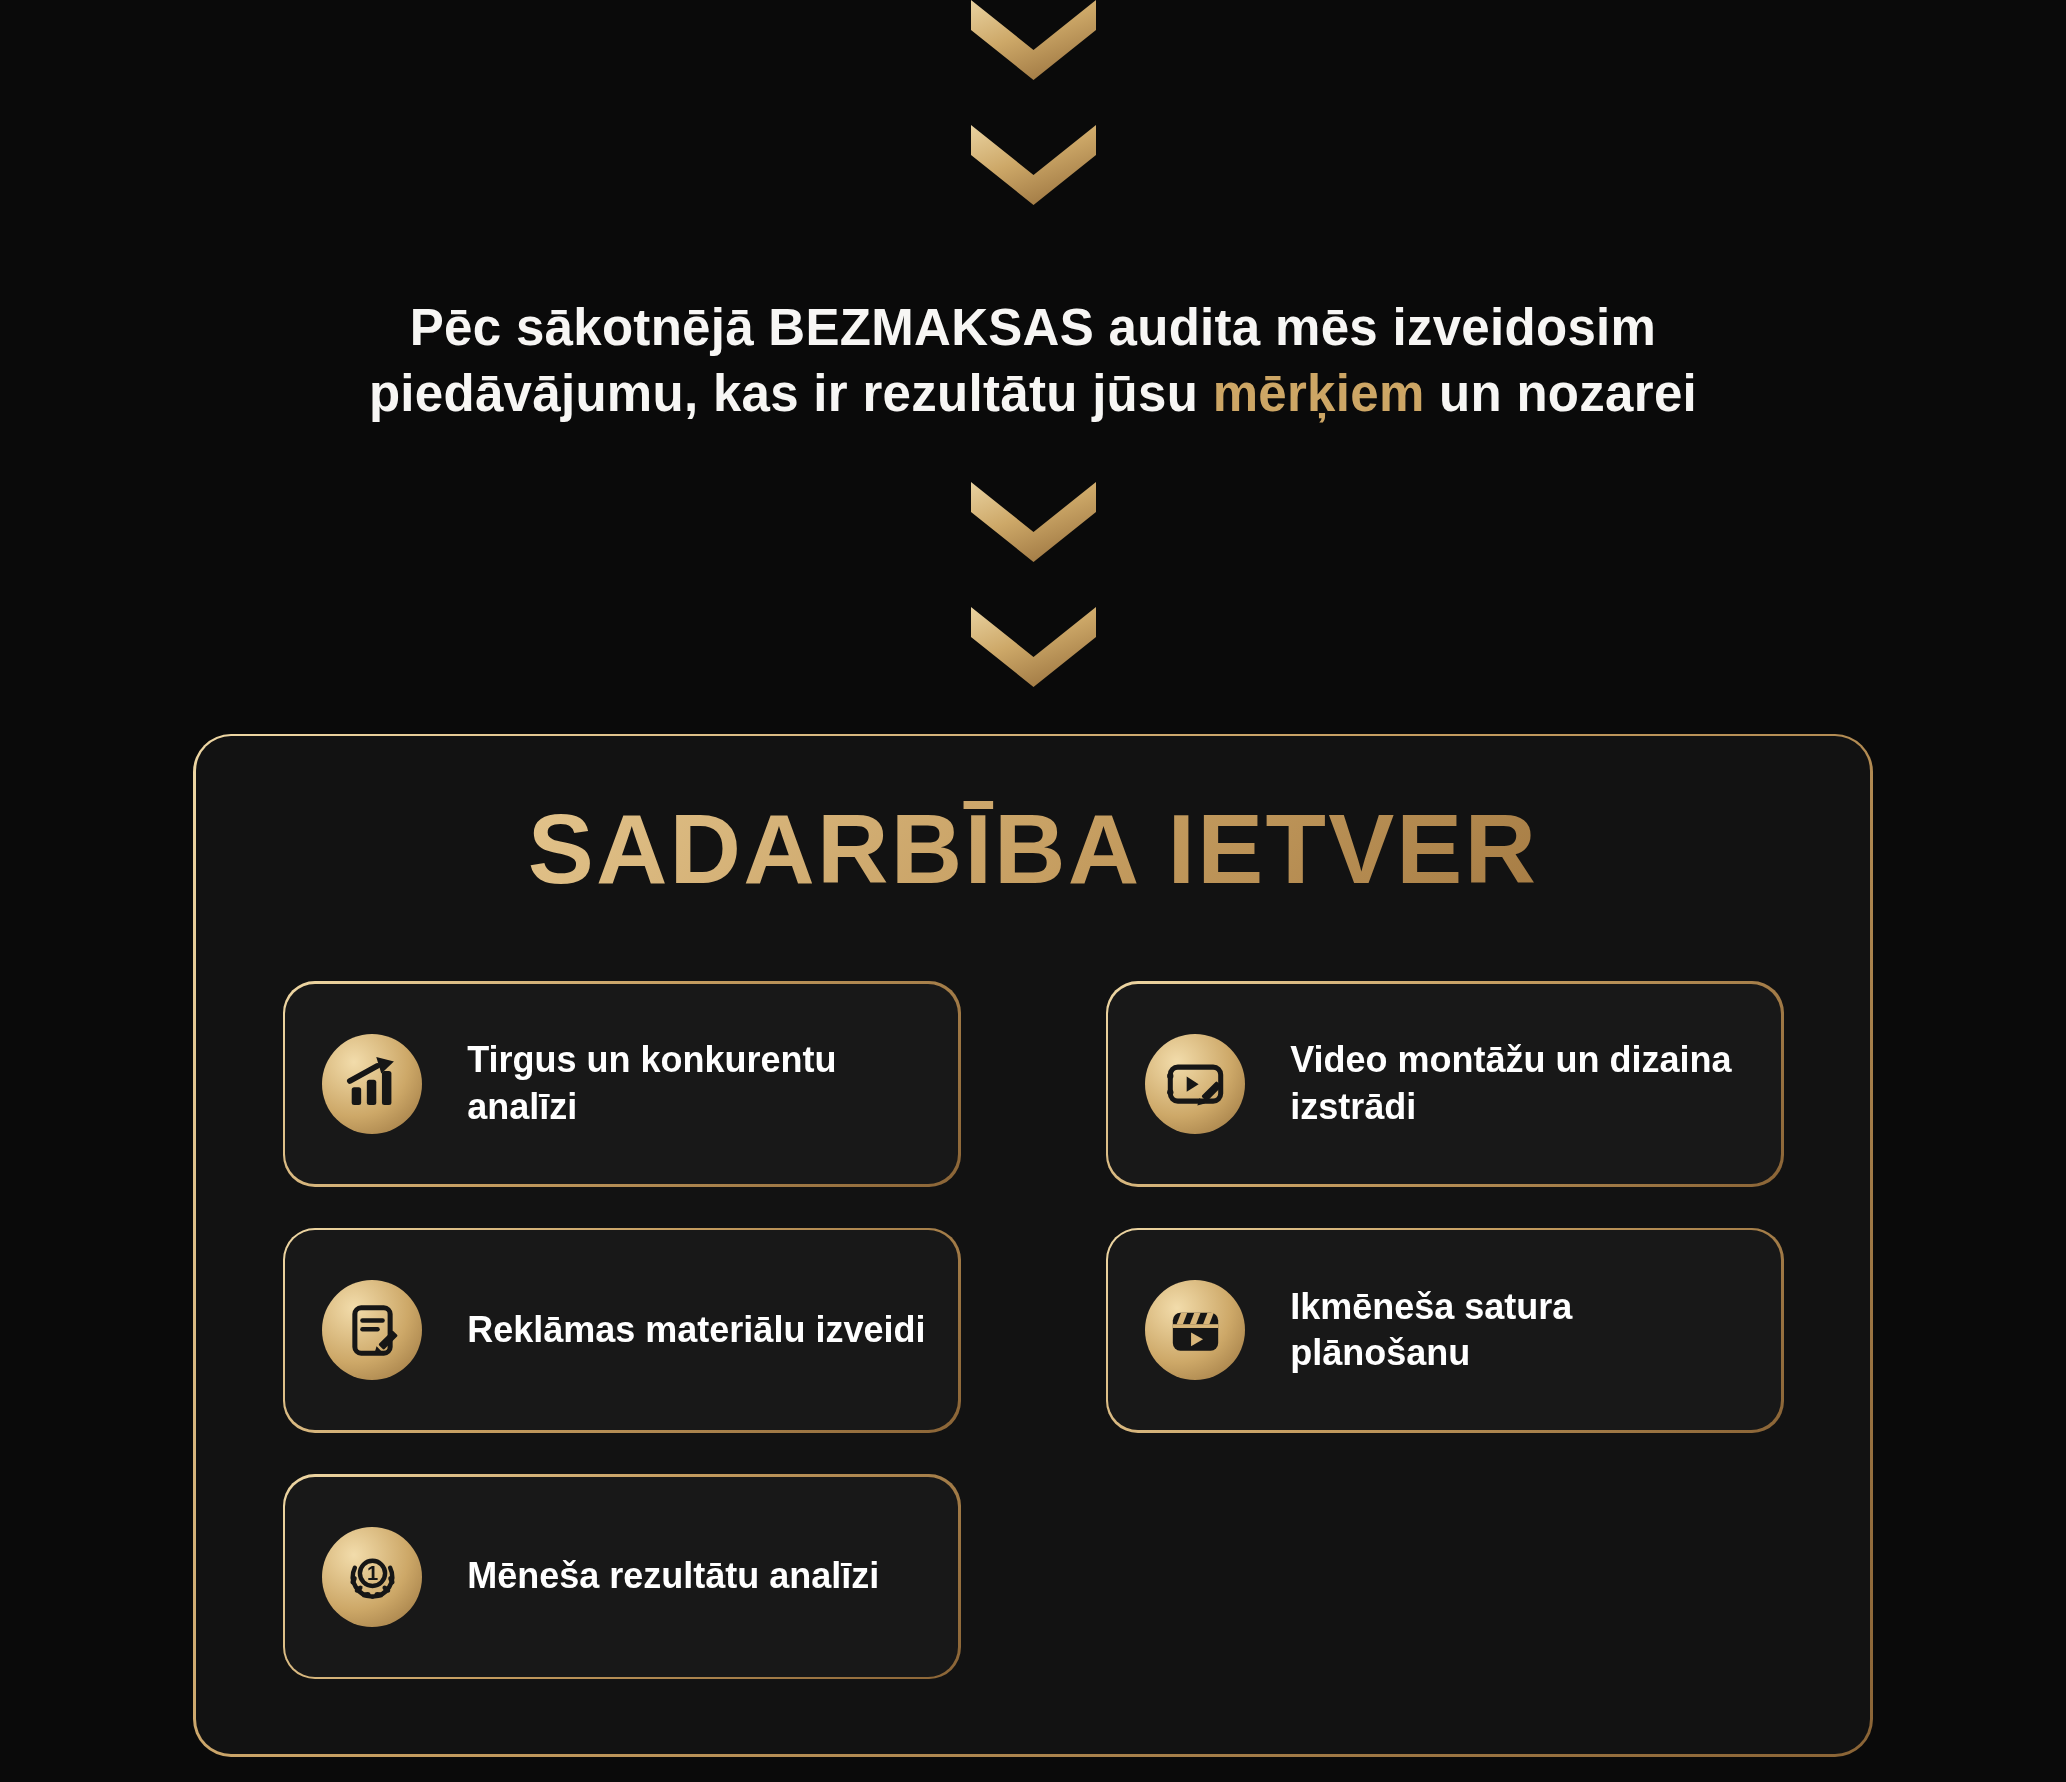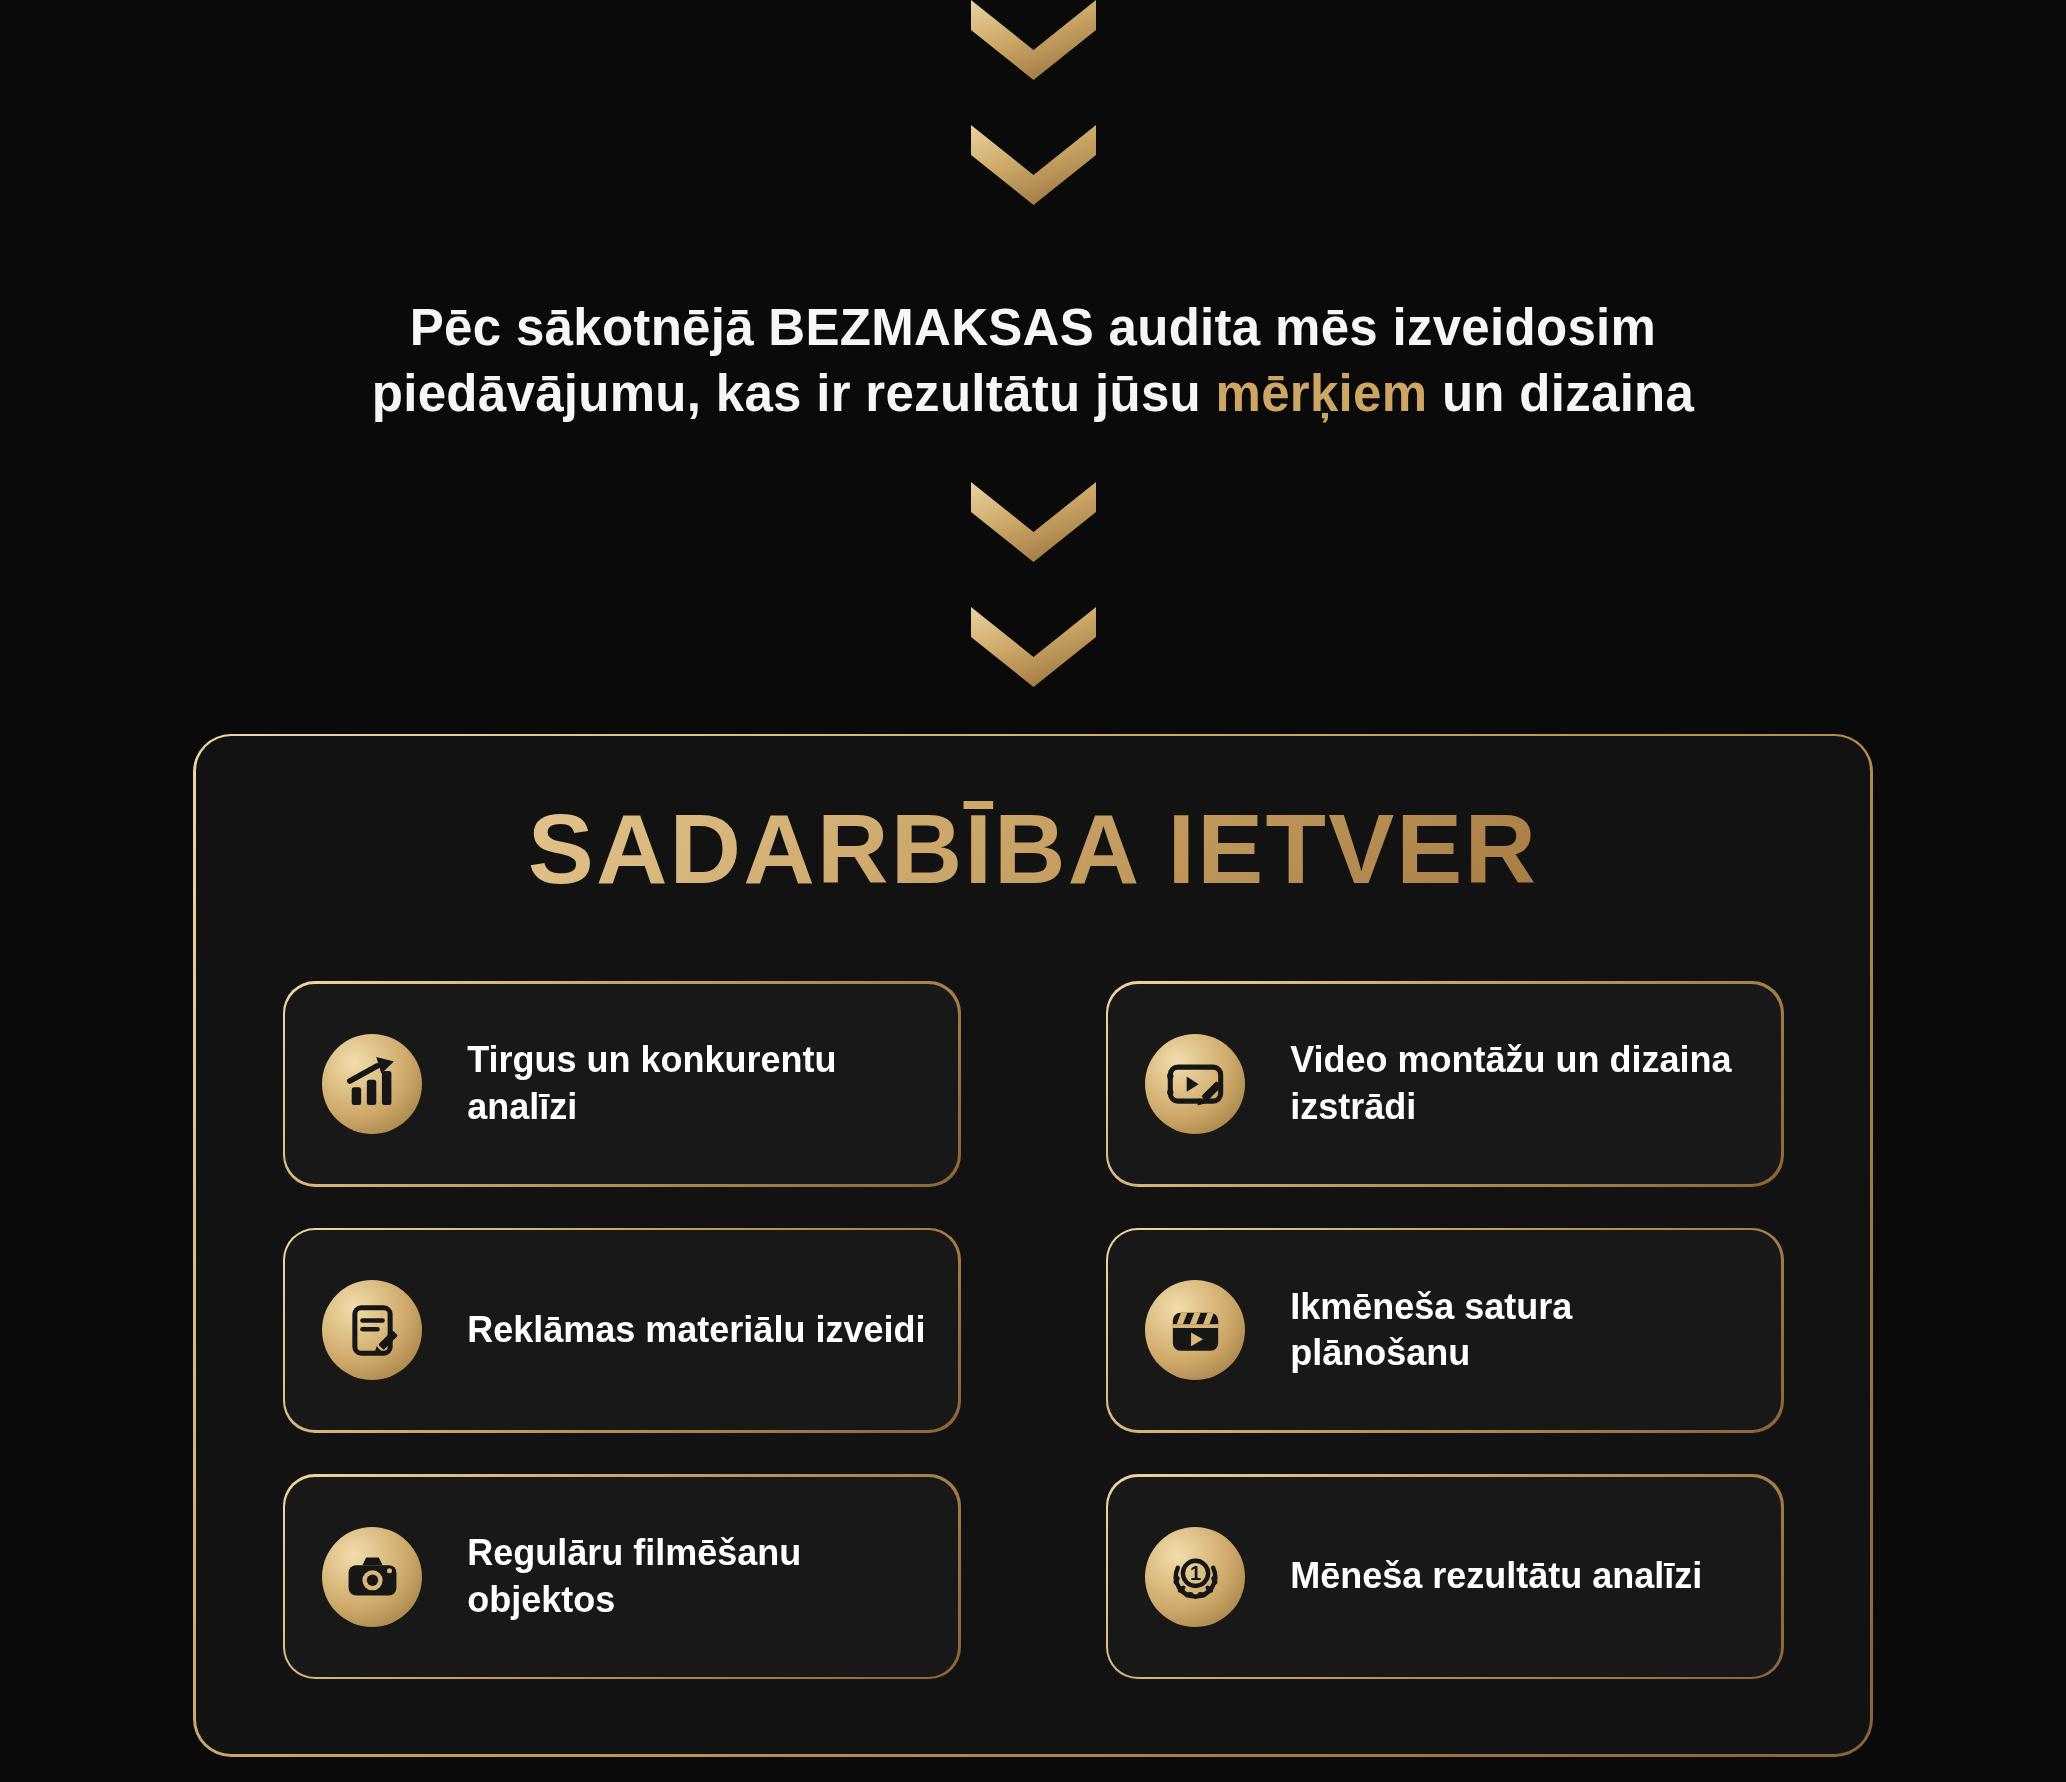--- a/index.html
+++ b/index.html
@@ -112,21 +112,21 @@
     <svg class="chevron" viewBox="0 0 100 64">
       <polygon points="0,0 50,40 100,0 100,24 50,64 0,24" fill="url(#goldGrad)"></polygon>
     </svg>
     <svg class="chevron" viewBox="0 0 100 64">
       <polygon points="0,0 50,40 100,0 100,24 50,64 0,24" fill="url(#goldGrad)"></polygon>
     </svg>
   </div>
 
   <p class="intro">
     <span>Pēc sākotnējā BEZMAKSAS audita mēs izveidosim</span><br>
-    <span>piedāvājumu, kas ir rezultātu jūsu </span><span class="gold-word">mērķiem</span><span> un dizaina</span>
+    <span>piedāvājumu, kas ir rezultātu jūsu </span><span class="gold-word">mērķiem</span><span> un nozarei</span>
   </p>
 
   <div class="chev-group mid">
     <svg class="chevron" viewBox="0 0 100 64">
       <polygon points="0,0 50,40 100,0 100,24 50,64 0,24" fill="url(#goldGrad)"></polygon>
     </svg>
     <svg class="chevron" viewBox="0 0 100 64">
       <polygon points="0,0 50,40 100,0 100,24 50,64 0,24" fill="url(#goldGrad)"></polygon>
     </svg>
   </div>
@@ -197,34 +197,20 @@
                 <polygon points="27,22 37,22 30,40 20,40" fill="#d9b77b"></polygon>
                 <polygon points="48,22 58,22 51,40 41,40" fill="#d9b77b"></polygon>
                 <polygon points="69,22 79,22 72,40 62,40" fill="#d9b77b"></polygon>
                 <polygon points="43,53 62,64 43,75" fill="#d9b77b"></polygon>
               </svg>
             </div>
             <div class="card-label">Ikmēneša satura plānošanu</div>
           </div>
         </div>
 
-        <div class="gold-frame card">
-          <div class="card-inner">
-            <div class="icon-circle">
-              <svg viewBox="0 0 100 100">
-                <rect x="12" y="32" width="76" height="48" rx="12" fill="#161616"></rect>
-                <path d="M34 32 L40 20 H60 L66 32 Z" fill="#161616"></path>
-                <circle cx="50" cy="56" r="16" fill="#d9b77b"></circle>
-                <circle cx="50" cy="56" r="9" fill="#161616"></circle>
-                <circle cx="77" cy="41" r="4" fill="#d9b77b"></circle>
-              </svg>
-            </div>
-            <div class="card-label">Regulāru filmēšanu objektos</div>
-          </div>
-        </div>
 
         <div class="gold-frame card">
           <div class="card-inner">
             <div class="icon-circle">
               <svg viewBox="0 0 100 100">
                 <circle cx="50" cy="45" r="20" fill="none" stroke="#161616" stroke-width="7"></circle>
                 <text x="50" y="56" font-size="32" font-weight="bold" text-anchor="middle" fill="#161616" font-family="Liberation Sans, sans-serif">1</text>
                 <path d="M22 36 a 32 32 0 0 0 28 46" fill="none" stroke="#161616" stroke-width="7" stroke-linecap="round"></path>
                 <path d="M78 36 a 32 32 0 0 1 -28 46" fill="none" stroke="#161616" stroke-width="7" stroke-linecap="round"></path>
                 <ellipse cx="20" cy="56" rx="4" ry="7" fill="#161616" transform="rotate(25 20 56)"></ellipse>

